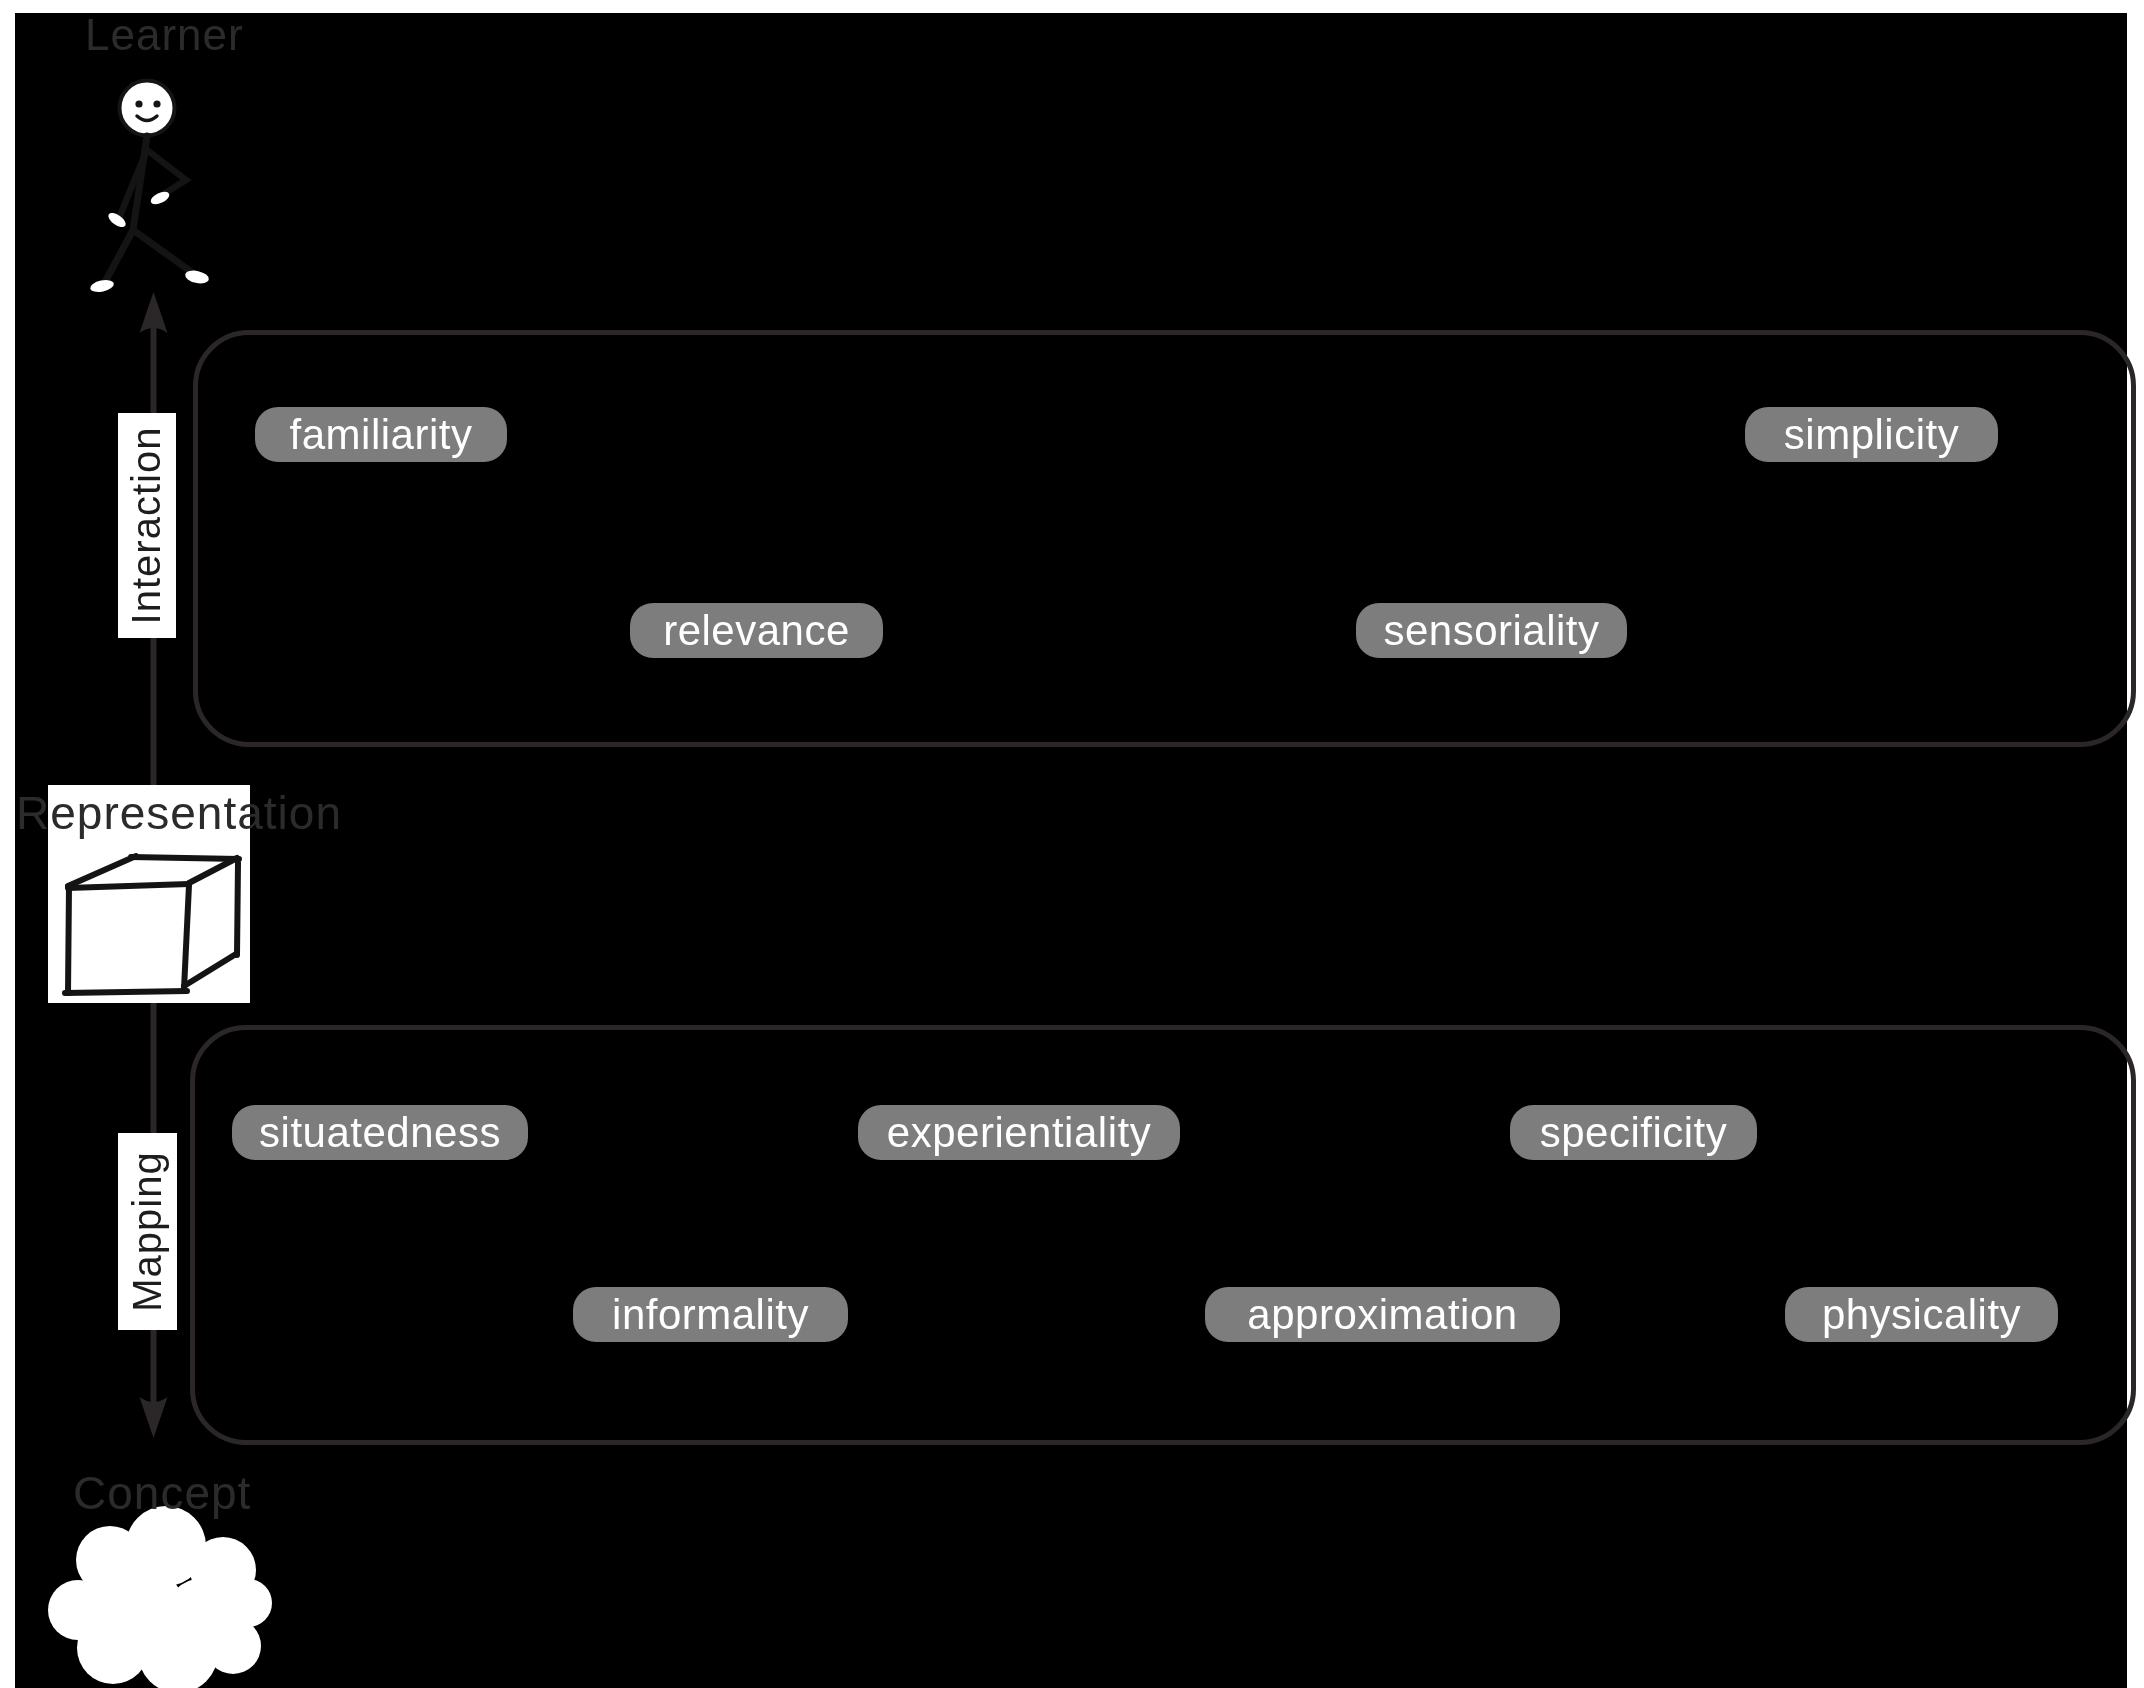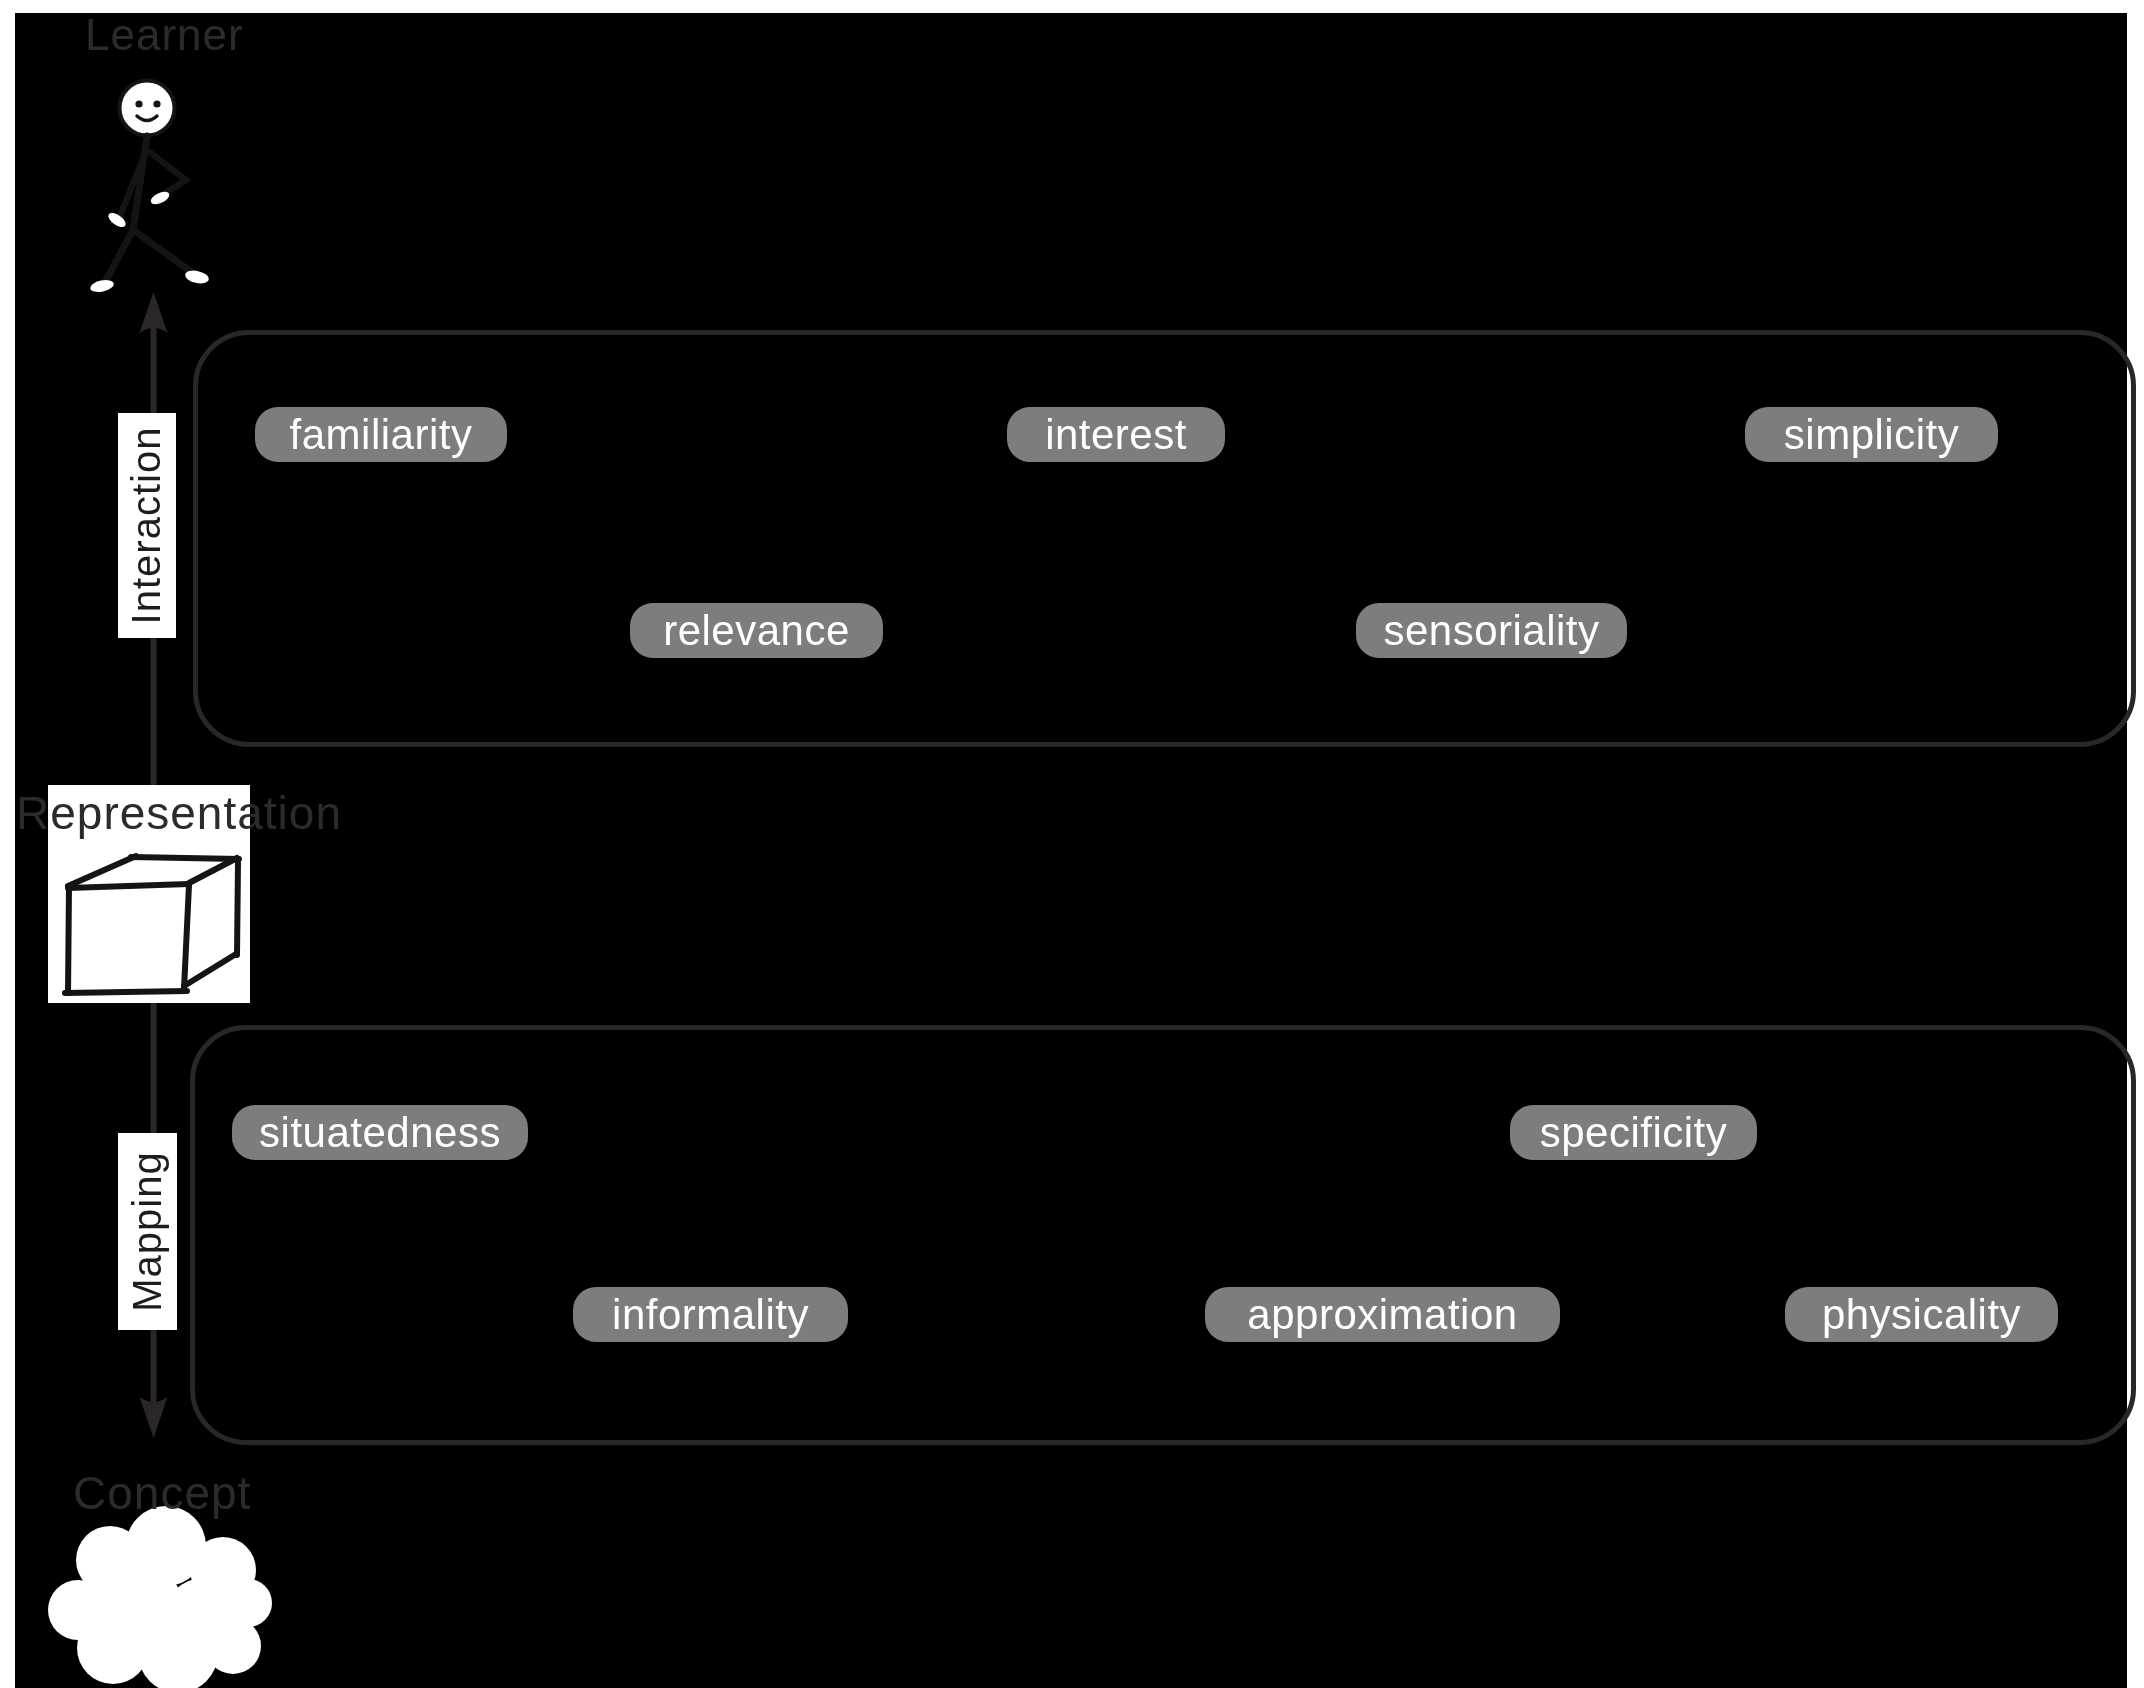--- a/index.html
+++ b/index.html
@@ -88,23 +88,23 @@
       <circle cx="100" cy="112" r="46"></circle>
       <circle cx="165" cy="118" r="38"></circle>
       <circle cx="210" cy="105" r="24"></circle>
       <circle cx="75" cy="150" r="36"></circle>
       <circle cx="140" cy="155" r="40"></circle>
       <circle cx="195" cy="148" r="28"></circle>
     </g>
   </svg>
 
   <div class="pill" style="left:250px;top:402px;width:262px;">familiarity</div>
-  <div class="pill" style="left:1002px;top:402px;width:228px;">interest</div>
   <div class="pill" style="left:1740px;top:402px;width:263px;">simplicity</div>
   <div class="pill" style="left:625px;top:598px;width:263px;">relevance</div>
   <div class="pill" style="left:1351px;top:598px;width:281px;">sensoriality</div>
 
   <div class="pill" style="left:227px;top:1100px;width:306px;">situatedness</div>
+  <div class="pill" style="left:853px;top:1100px;width:332px;">experientiality</div>
   <div class="pill" style="left:1505px;top:1100px;width:257px;">specificity</div>
   <div class="pill" style="left:568px;top:1282px;width:285px;">informality</div>
   <div class="pill" style="left:1200px;top:1282px;width:365px;">approximation</div>
   <div class="pill" style="left:1780px;top:1282px;width:283px;">physicality</div>
 </div>
 
 </body></html>

